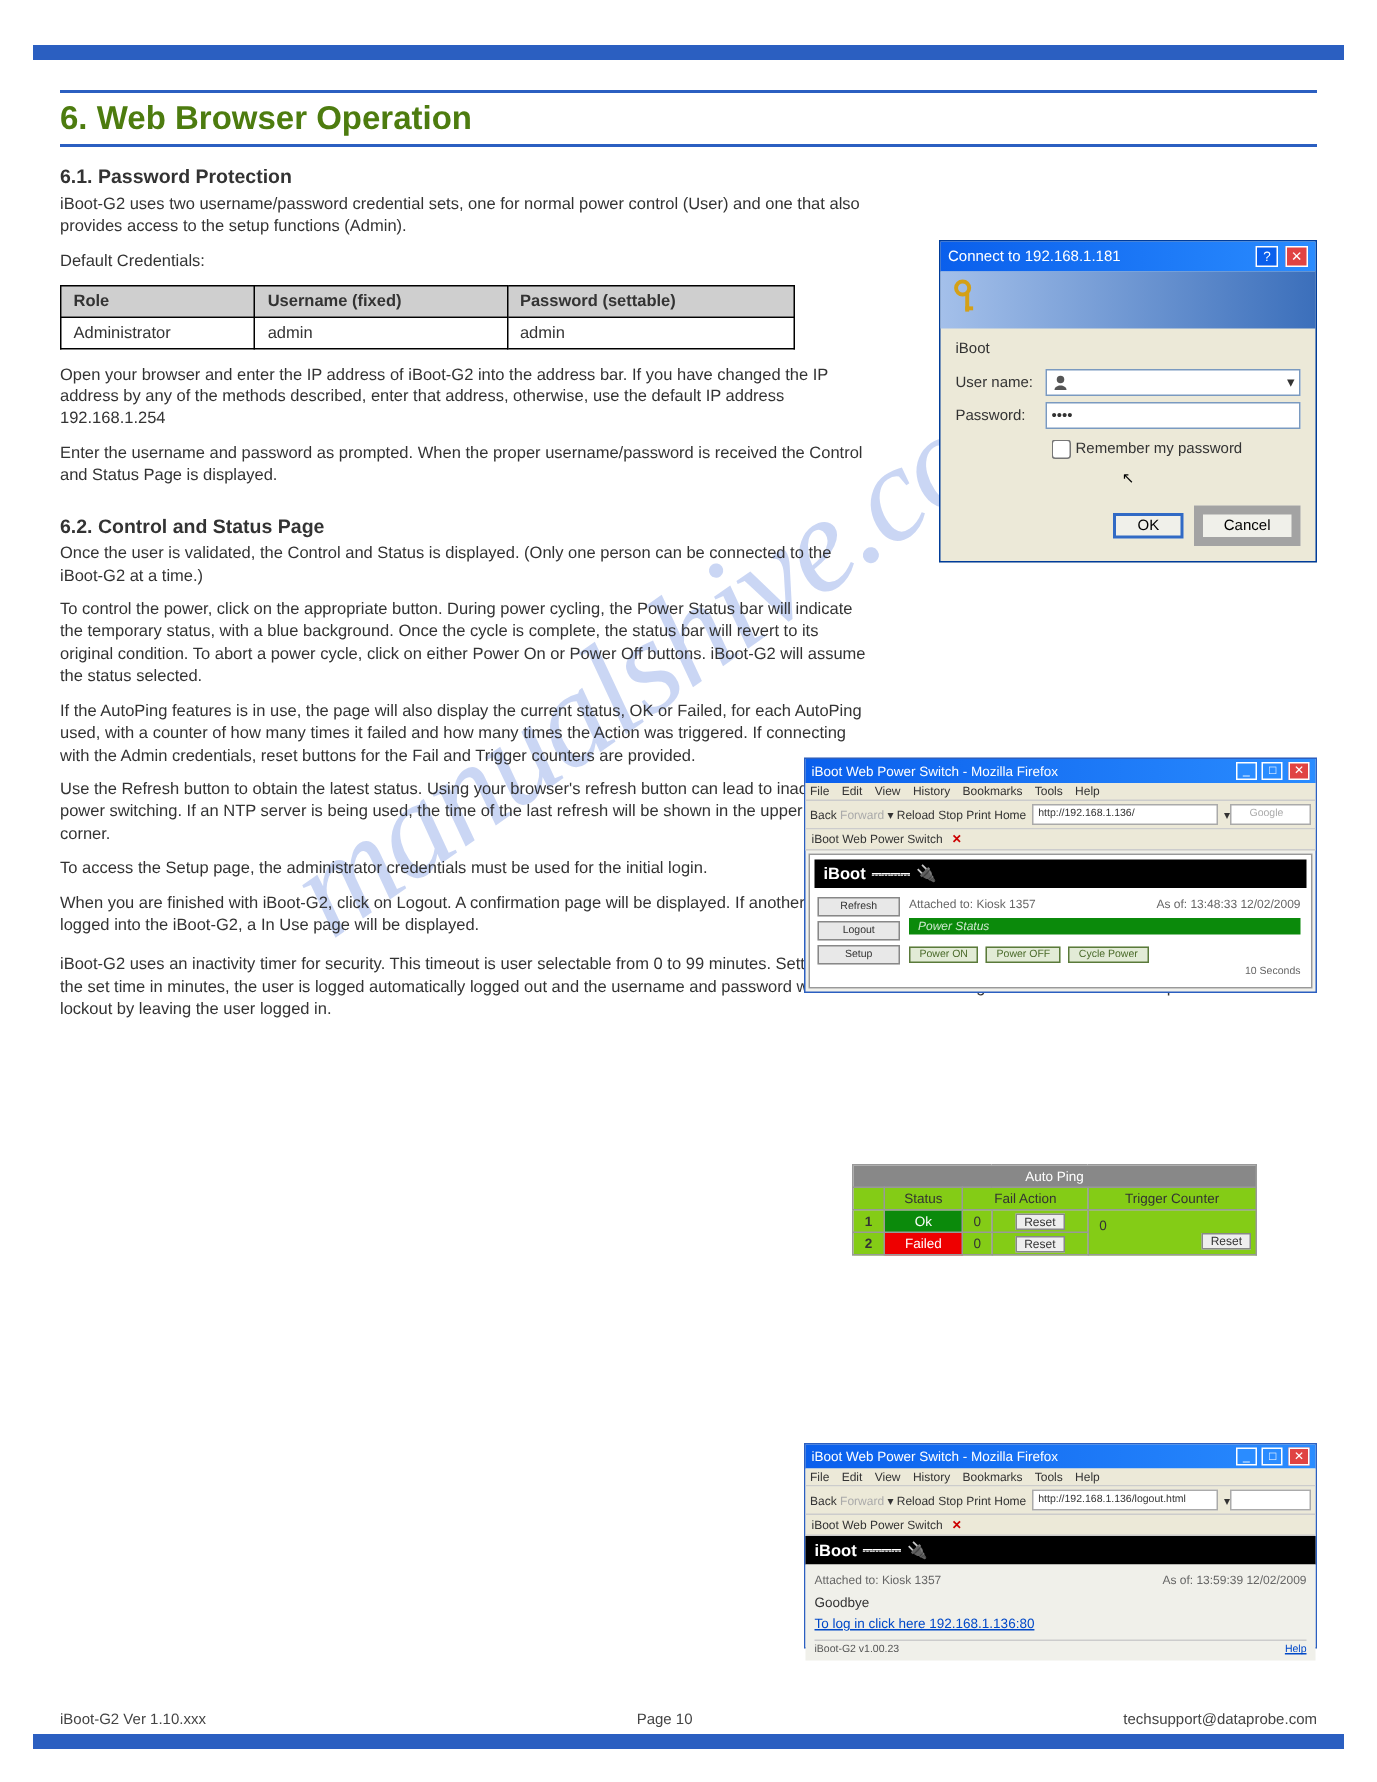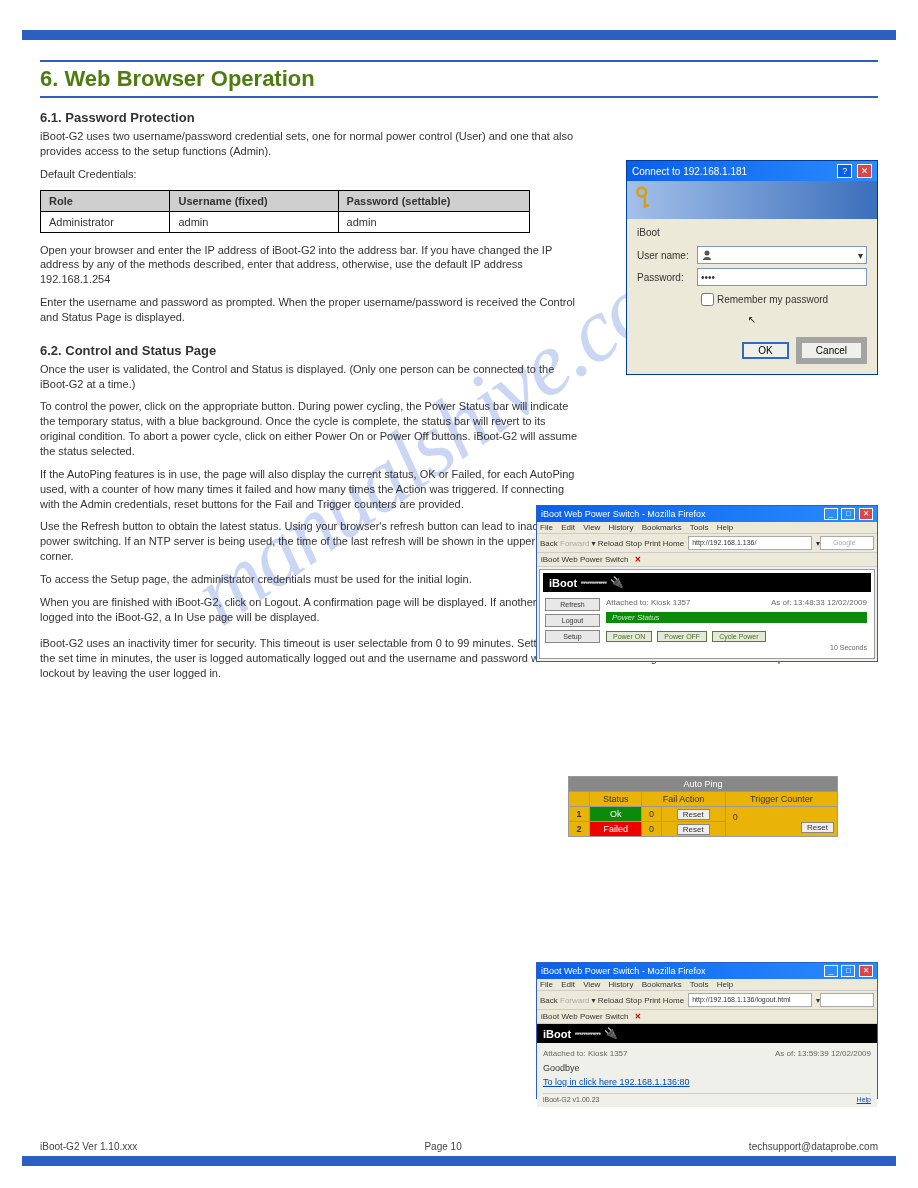--- a/index.html
+++ b/index.html
@@ -287,21 +287,21 @@
     right: 40px;
     width: 270px;
     border-collapse: collapse;
     font-family: Tahoma, sans-serif;
   }
   .autoping-table th, .autoping-table td {
     border: 1px solid #999;
     font-size: 9px;
     padding: 2px 3px;
     text-align: center;
-    background: #eab308;
+    background: #84cc16;
   }
   .autoping-table th { font-weight: normal; }
   .autoping-table td:first-child { width: 14px; font-weight: bold; }
   .cell-ok { background: #0b8a0b !important; color: #fff; }
   .cell-failed { background: #e00 !important; color: #fff; }
   .reset-btn {
     background: #eee;
     border: 1px solid #888;
     font-size: 8px;
     padding: 0 5px;

